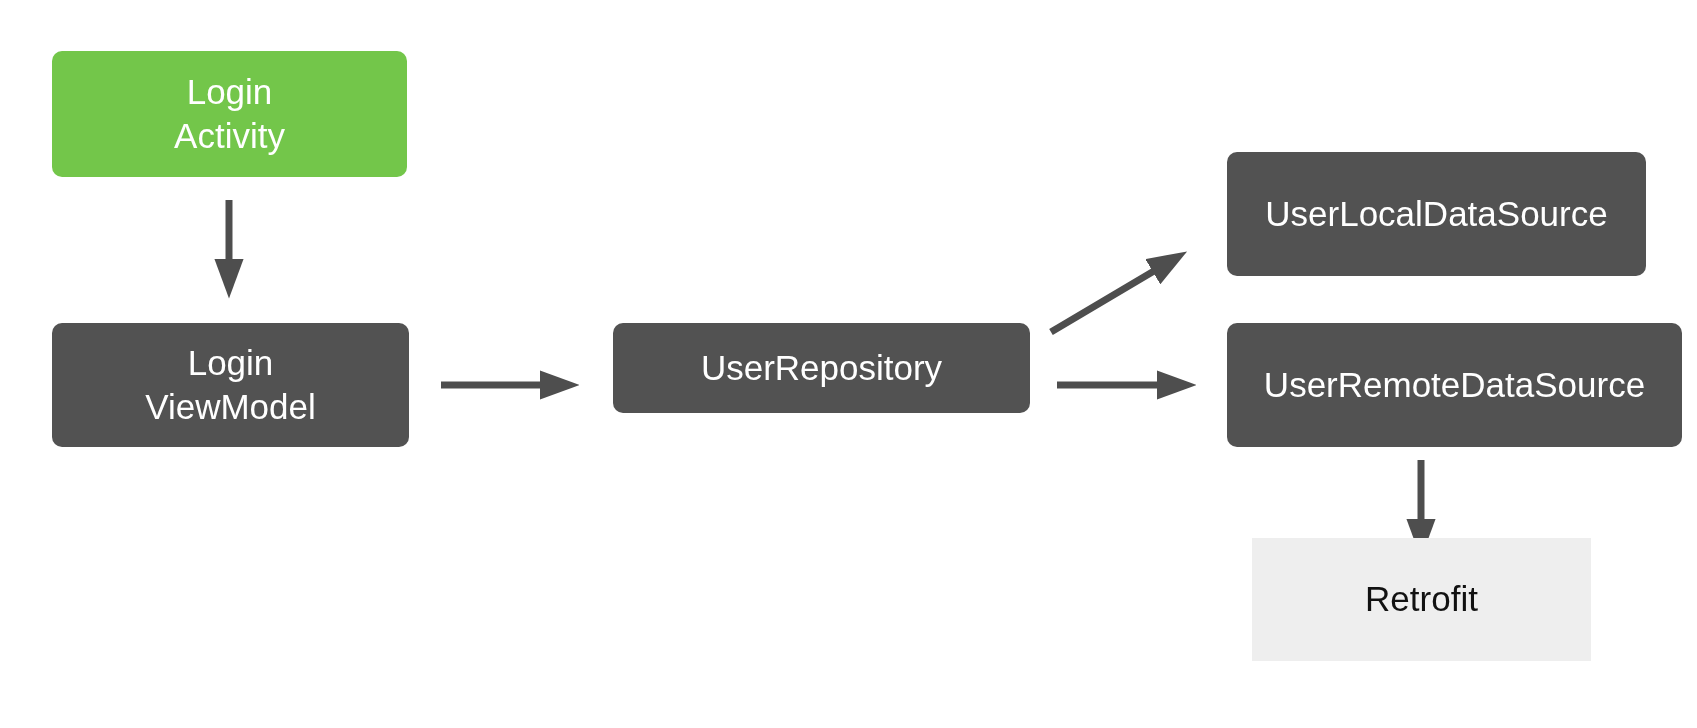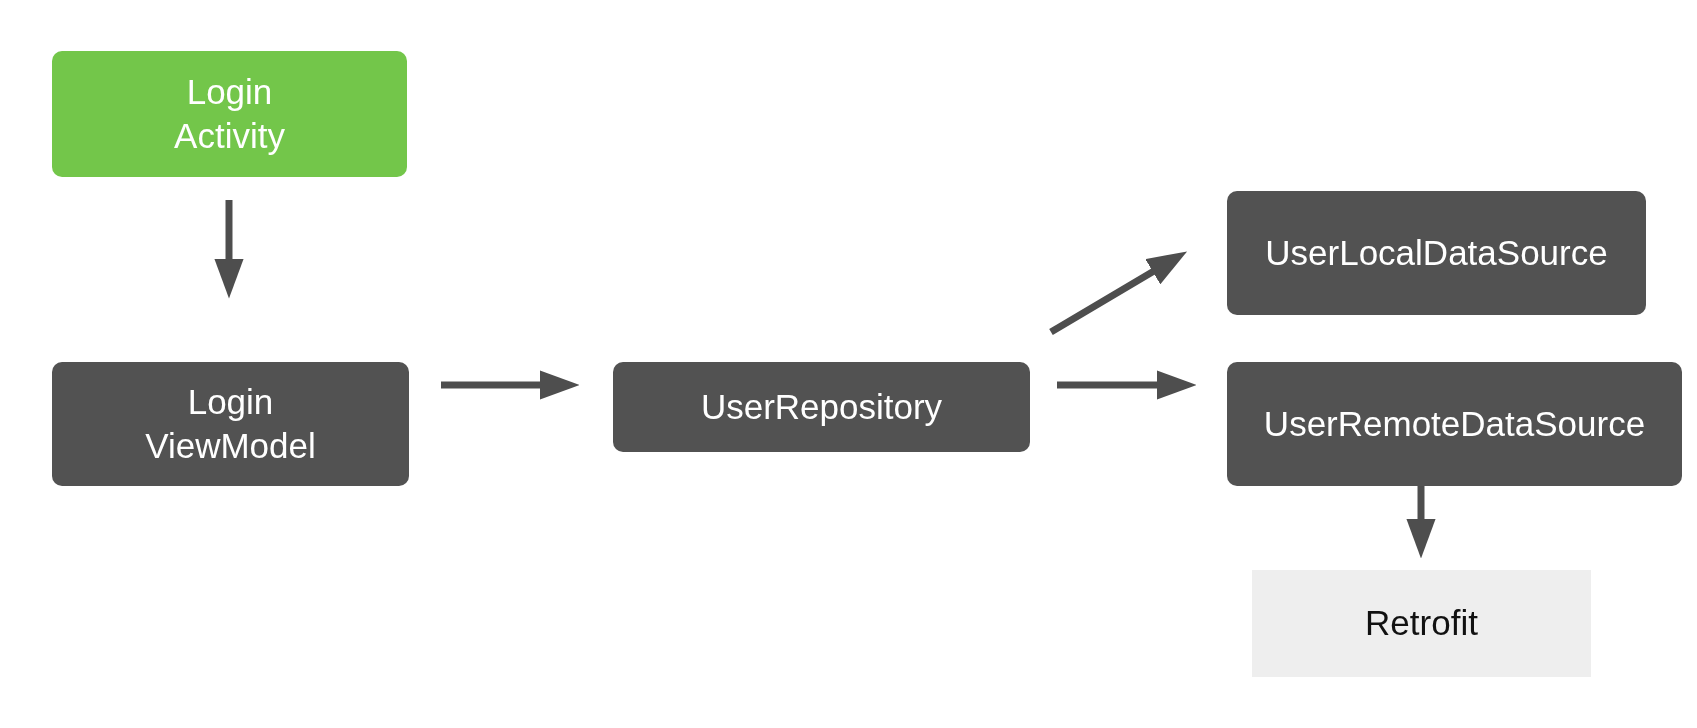--- a/index.html
+++ b/index.html
@@ -20,21 +20,21 @@
     display: flex;
     align-items: center;
     justify-content: center;
     border-radius: 10px;
     font-size: 35px;
     line-height: 1.27;
     text-align: center;
   }
   .node .label { white-space: pre-line; }
   .node.green { background: var(--activity-green, #73c64a); color: var(--text-on-dark, #fff); }
-  .node.dark  { background: var(--component-gray, #525252); color: var(--text-on-dark, #fff); margin-top: 39px; }
+  .node.dark  { background: var(--component-gray, #525252); color: var(--text-on-dark, #fff); }
   .node.light { background: var(--external-gray, #eeeeee); color: var(--text-on-light, #111); border-radius: 0; }
 </style>
 </head>
 <body>
 
 <div class="canvas">
 
   <svg class="edges" width="1697" height="728" viewBox="0 0 1697 728" xmlns="http://www.w3.org/2000/svg">
     <defs>
       <marker id="ah" markerWidth="5.7" markerHeight="4.2" refX="0.2" refY="2.1" orient="auto">
@@ -63,17 +63,17 @@
   </div>
 
   <div class="node dark" style="left:1227px; top:152px; width:419px; height:124px;">
     <span class="label">UserLocalDataSource</span>
   </div>
 
   <div class="node dark" style="left:1227px; top:323px; width:455px; height:124px;">
     <span class="label">UserRemoteDataSource</span>
   </div>
 
-  <div class="node light" style="left:1252px; top:570px; width:339px; height:107px;">
+  <div class="node light" style="left:1252px; top:538px; width:339px; height:123px;">
     <span class="label">Retrofit</span>
   </div>
 
 </div>
 
 </body></html>

